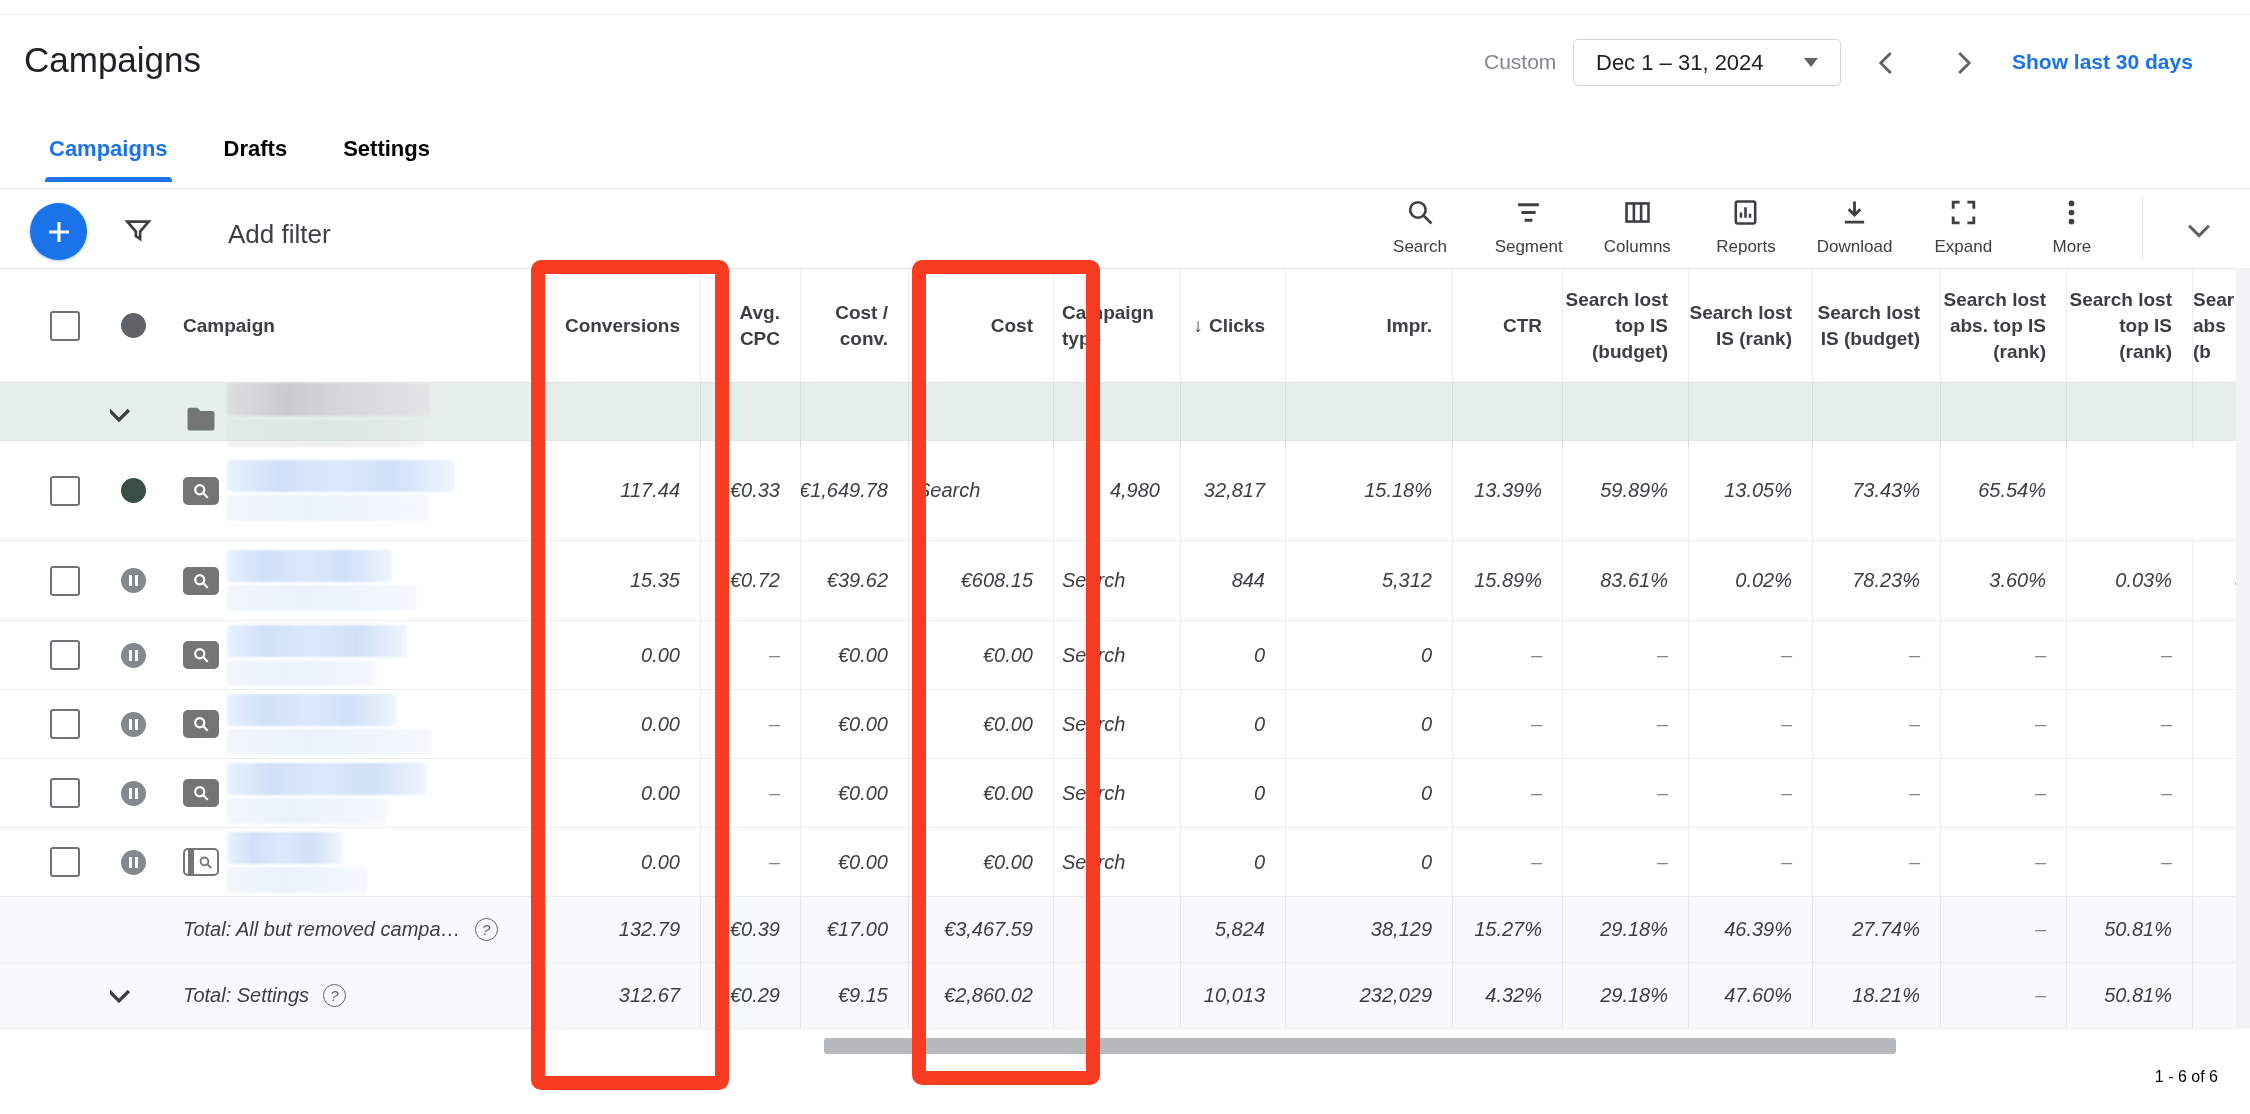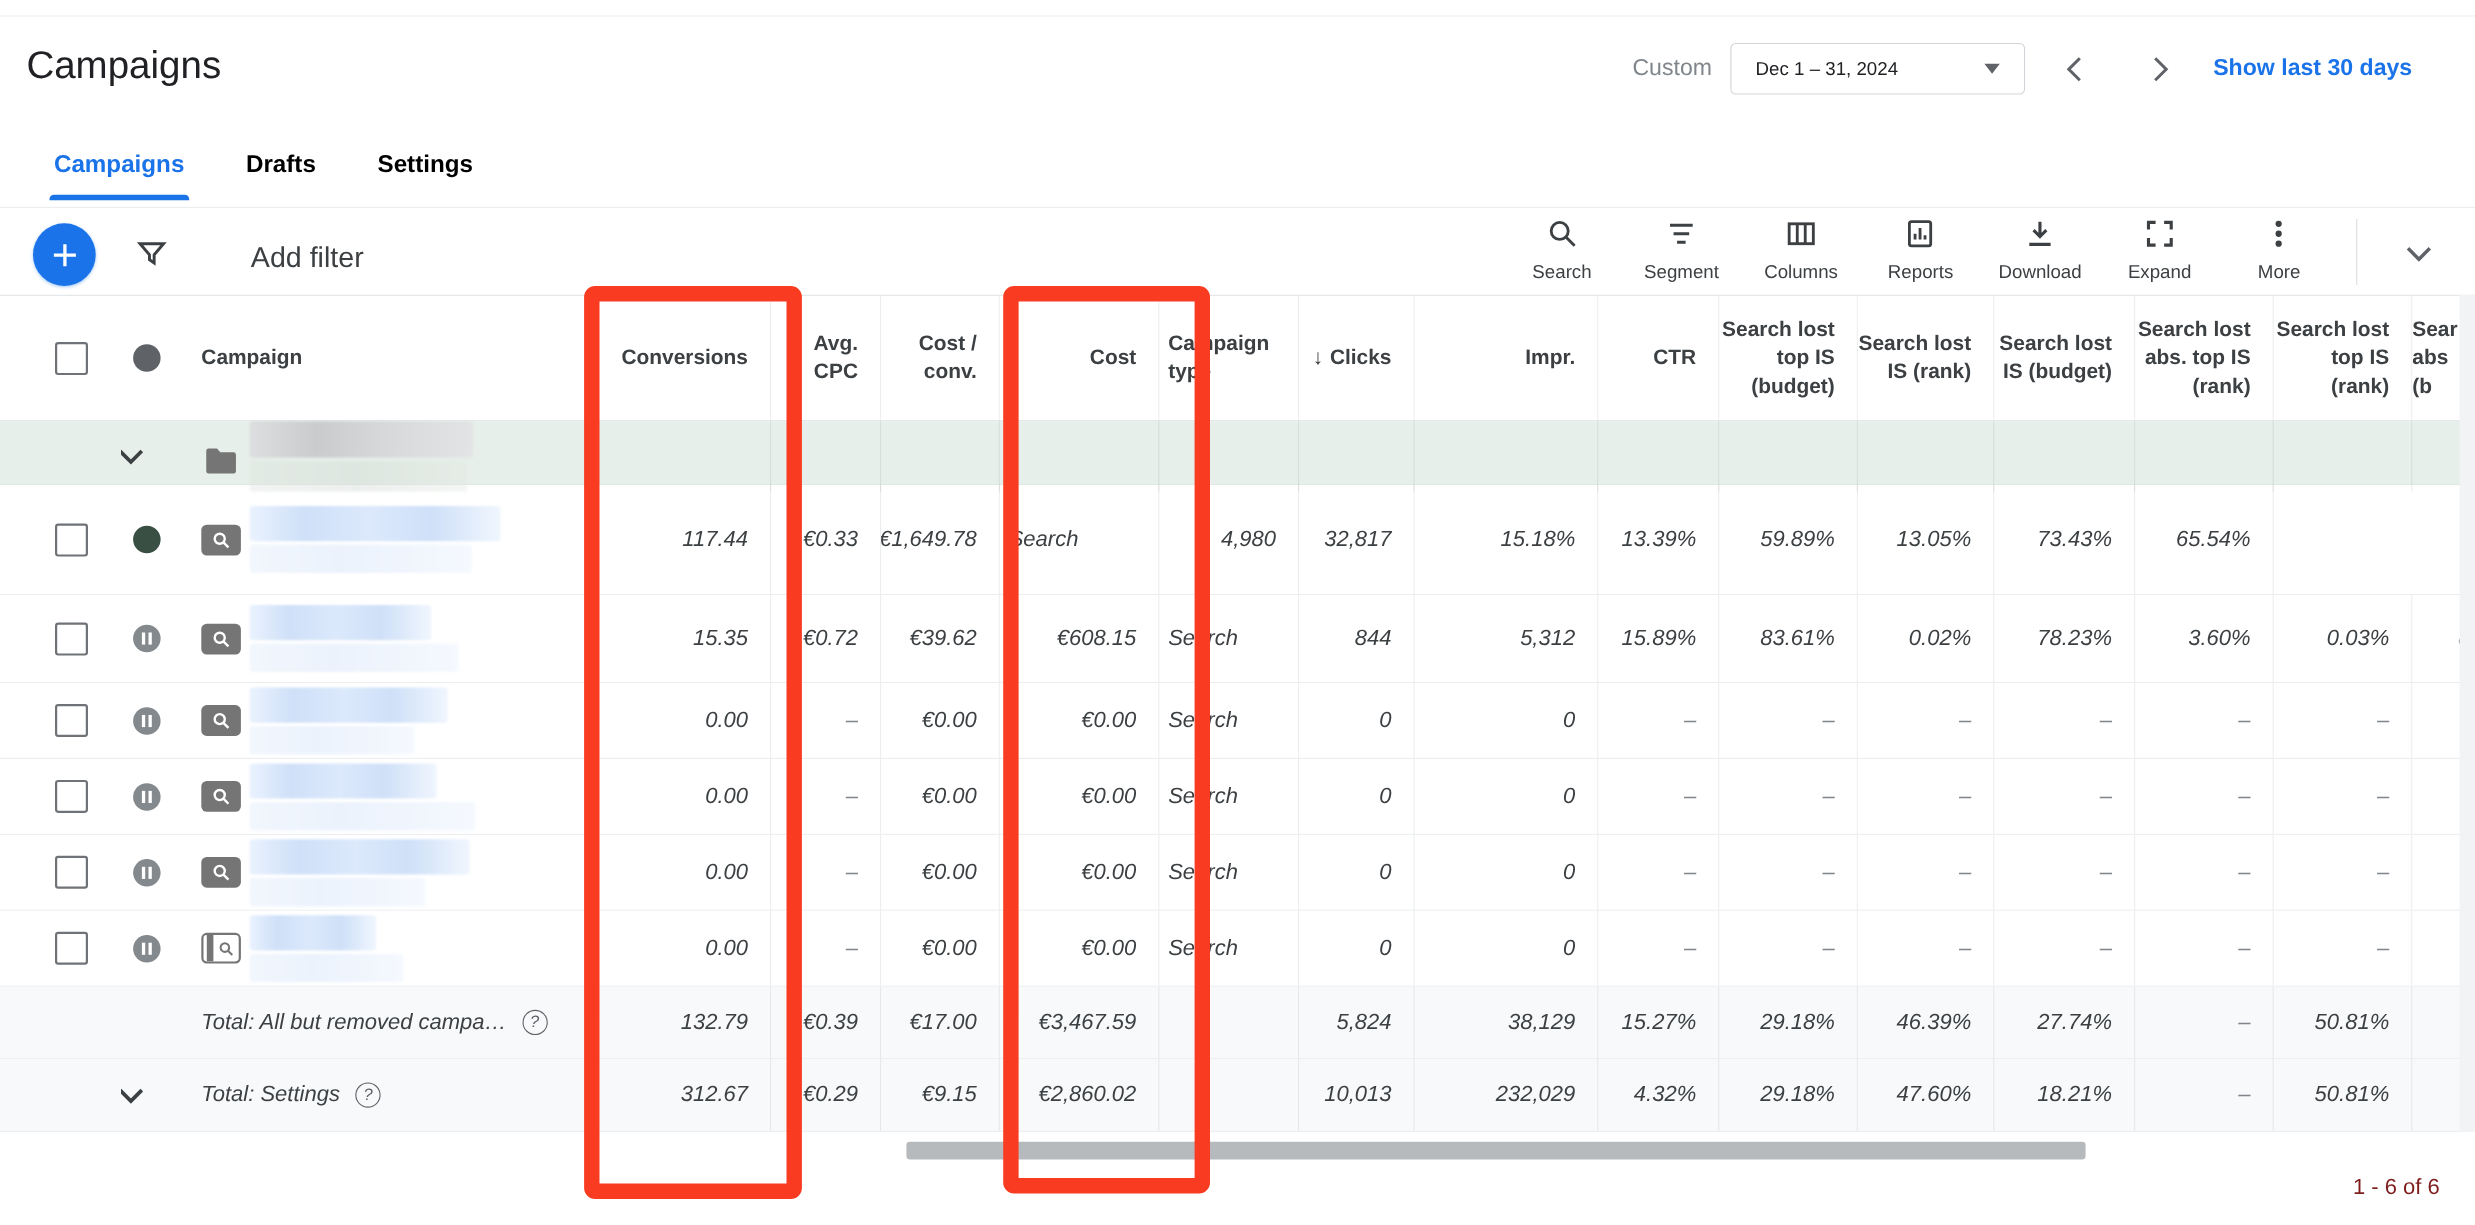--- a/index.html
+++ b/index.html
@@ -5,21 +5,21 @@
   html,body{margin:0;padding:0;background:#fff;}
   body{width:2250px;height:1114px;position:relative;overflow:hidden;
        font-family:"Liberation Sans",sans-serif;color:#3c4043;-webkit-font-smoothing:antialiased;}
   .topline{position:absolute;left:0;top:14px;width:100%;height:1px;background:#ebedef;}
   
   .page-title{position:absolute;left:24px;top:40px;font-size:35px;font-weight:400;color:#202124;}
   .datebar{position:absolute;top:0;left:0;width:100%;height:110px;}
   .custom-label{position:absolute;left:1484px;top:50px;font-size:21px;color:#80868b;}
   .datebox{position:absolute;left:1573px;top:39px;width:268px;height:47px;border:1px solid #d2d5d9;
            border-radius:5px;display:flex;align-items:center;padding:0 22px;box-sizing:border-box;
-           font-size:17px;color:#202124;cursor:pointer;background:#fff;}
+           font-size:22px;color:#202124;cursor:pointer;background:#fff;}
   .datebox .caret{margin-left:auto;width:0;height:0;border-left:7px solid transparent;
                   border-right:7px solid transparent;border-top:9px solid #5f6368;}
   .nav-chev{position:absolute;top:48px;width:30px;height:30px;color:#5f6368;}
   .nav-chev svg{width:30px;height:30px;}
   .show-last{position:absolute;left:2012px;top:50px;font-size:21px;font-weight:bold;color:var(--accent,#1a73e8);cursor:pointer;}
   
   .tabs{position:absolute;left:49px;top:136px;display:flex;gap:56px;}
   .tab{font-size:22px;font-weight:bold;color:#000000;padding-bottom:16px;position:relative;cursor:pointer;}
   .tab.active{color:var(--accent,#1a73e8);}
   .tab.active::after{content:"";position:absolute;left:-4px;right:-4px;bottom:-4px;height:5px;
@@ -78,21 +78,21 @@
   .blur.blue2{height:26px;margin-top:3px;opacity:.45;background:linear-gradient(90deg,#e4eefc,#d5e4fa 40%,#eaf2fe);}
   .blur.gray{height:33px;background:linear-gradient(90deg,#dcdedf,#c9cbcd 30%,#d6d8da 60%,#e2e4e5);}
   .blur.gray2{height:28px;margin-top:3px;opacity:.4;background:linear-gradient(90deg,#dee4e0,#d2dad4 50%,#e5eae6);}
   .total-label{padding-left:18px;font-size:20px;color:#3c4043;display:flex;align-items:center;gap:14px;}
   .help{width:23px;height:23px;border:1.6px solid #5f6368;border-radius:50%;color:#5f6368;font-size:15px;
         display:inline-flex;align-items:center;justify-content:center;flex:0 0 auto;cursor:pointer;box-sizing:border-box;}
   .partial{font-size:20px;position:relative;left:30px;}
   
   .edge-strip{position:absolute;left:2236px;top:268px;width:14px;height:761px;background:#f1f3f4;}
   .scrollbar-x{position:absolute;left:824px;top:1038px;width:1072px;height:16px;background:#b7babd;border-radius:3px;cursor:pointer;}
-  .pagination{position:absolute;right:32px;top:1068px;font-size:20px;color:#7f1d1d;}
+  .pagination{position:absolute;right:32px;top:1068px;font-size:16px;color:#000000;}
   .red-box{position:absolute;border:14px solid var(--annot,#f93b22);border-radius:10px;pointer-events:none;z-index:50;}
   .red-box.one{left:531px;top:260px;width:170px;height:802px;}
   .red-box.two{left:912px;top:260px;width:160px;height:797px;}
   .sort-arrow{margin-right:6px;}
 </style>
 </head>
 <body style="--accent: #1a73e8; --annot: #f93b22; --rowhl: #e6efe9;">
 
 <div class="topline"></div>
 

